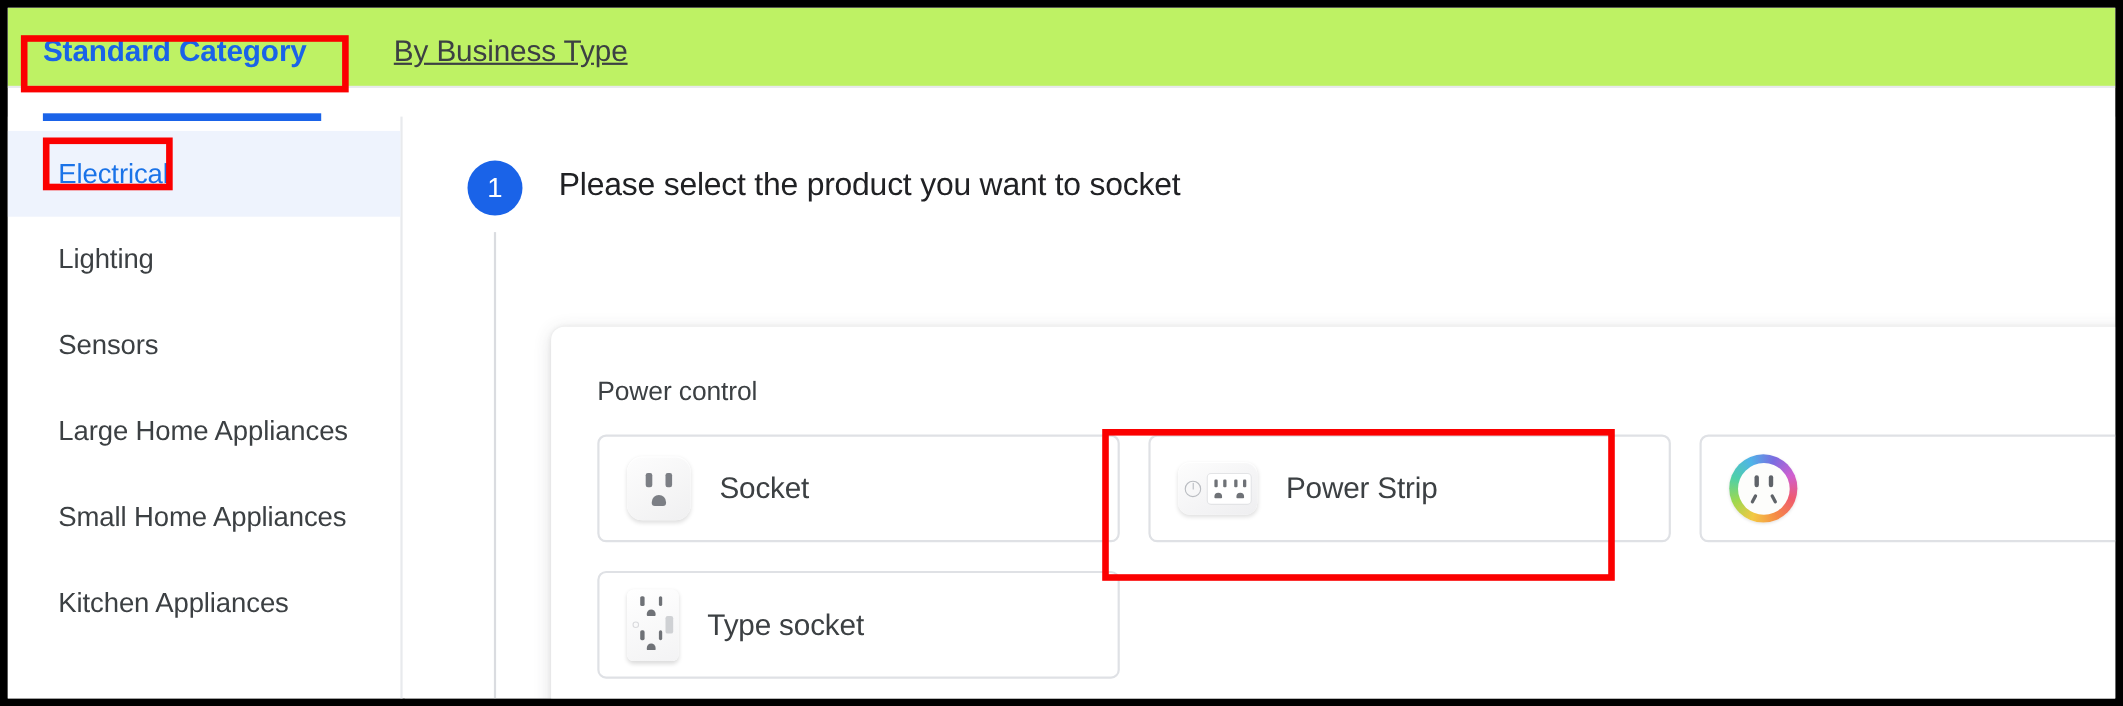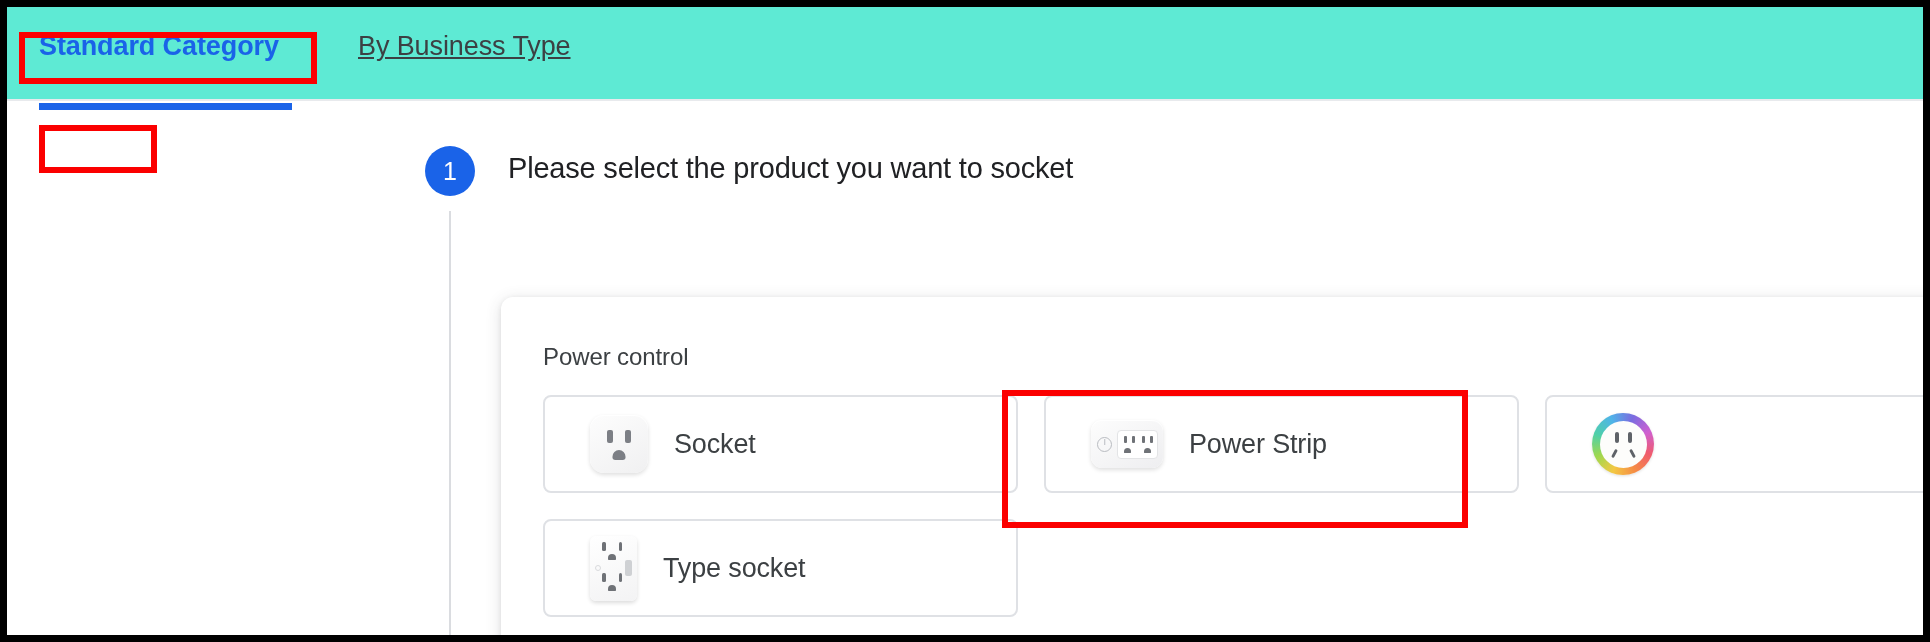--- a/index.html
+++ b/index.html
@@ -14,22 +14,22 @@
     width: 1930px; height: 642px;
     background: #ffffff;
     border: 7px solid #000000;
     overflow: hidden;
   }
 
   
   .tabbar {
     position: absolute;
     left: 0; top: 0;
-    width: 1916px; height: 94px;
-    background: #5eead4;
+    width: 1916px; height: 73px;
+    background: #bef264;
   }
   .tabbar:after {
     content: "";
     position: absolute;
     left: 0; bottom: 0;
     width: 100%; height: 2px;
     background: #e8eaed;
   }
   .tab {
     position: absolute;
@@ -143,21 +143,21 @@
     width: 1480px;
   }
   .card {
     position: relative;
     width: 475px; height: 98px;
     border: 2px solid #dfe1e5;
     border-radius: 8px;
     background: #ffffff;
     display: flex;
     align-items: center;
-    padding-left: 45px;
+    padding-left: 25px;
     cursor: pointer;
   }
   .card-label {
     font-size: 27px;
     color: #3c4043;
     letter-spacing: -0.15px;
     margin-left: 26px;
     white-space: nowrap;
   }
 
@@ -342,20 +342,40 @@
 <body>
 
 <div class="page">
 
   <div class="tabbar">
     <div class="tab active">Standard Category</div>
     <div class="tab inactive">By Business Type</div>
   </div>
   <div class="tab-underline"></div>
 
+  <div class="sidebar">
+    <div class="side-item selected">
+      <span>Electrical</span>
+    </div>
+    <div class="side-item">
+      <span>Lighting</span>
+    </div>
+    <div class="side-item">
+      <span>Sensors</span>
+    </div>
+    <div class="side-item">
+      <span>Large Home Appliances</span>
+    </div>
+    <div class="side-item">
+      <span>Small Home Appliances</span>
+    </div>
+    <div class="side-item">
+      <span>Kitchen Appliances</span>
+    </div>
+  </div>
 
   <div class="main">
 
     <div class="step-circle">1</div>
     <div class="step-title">Please select the product you want to socket</div>
     <div class="step-line"></div>
 
     <div class="panel">
       <div class="group-title">Power control</div>
 

